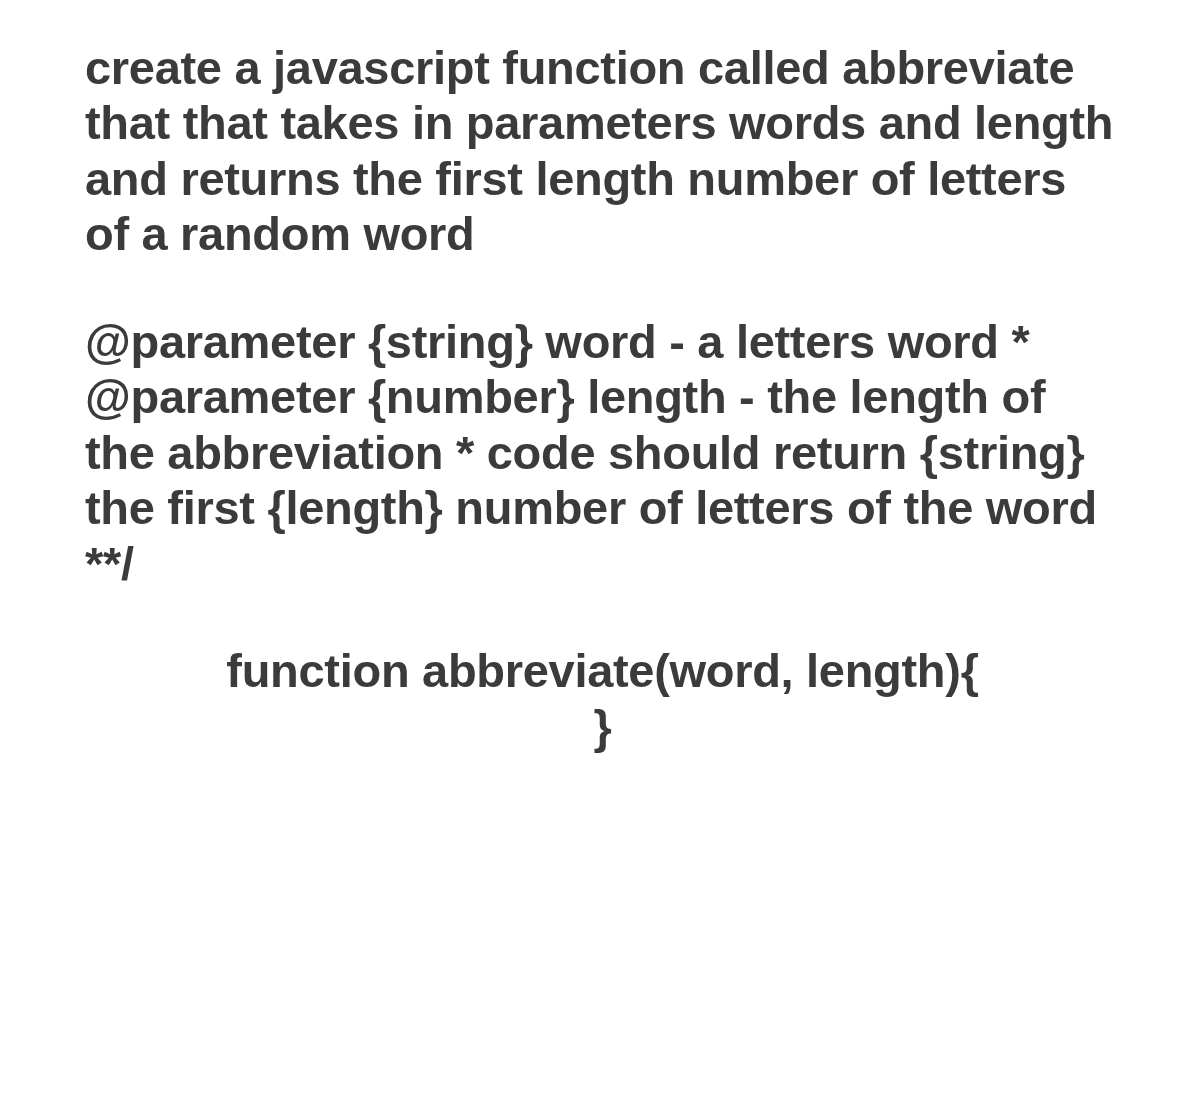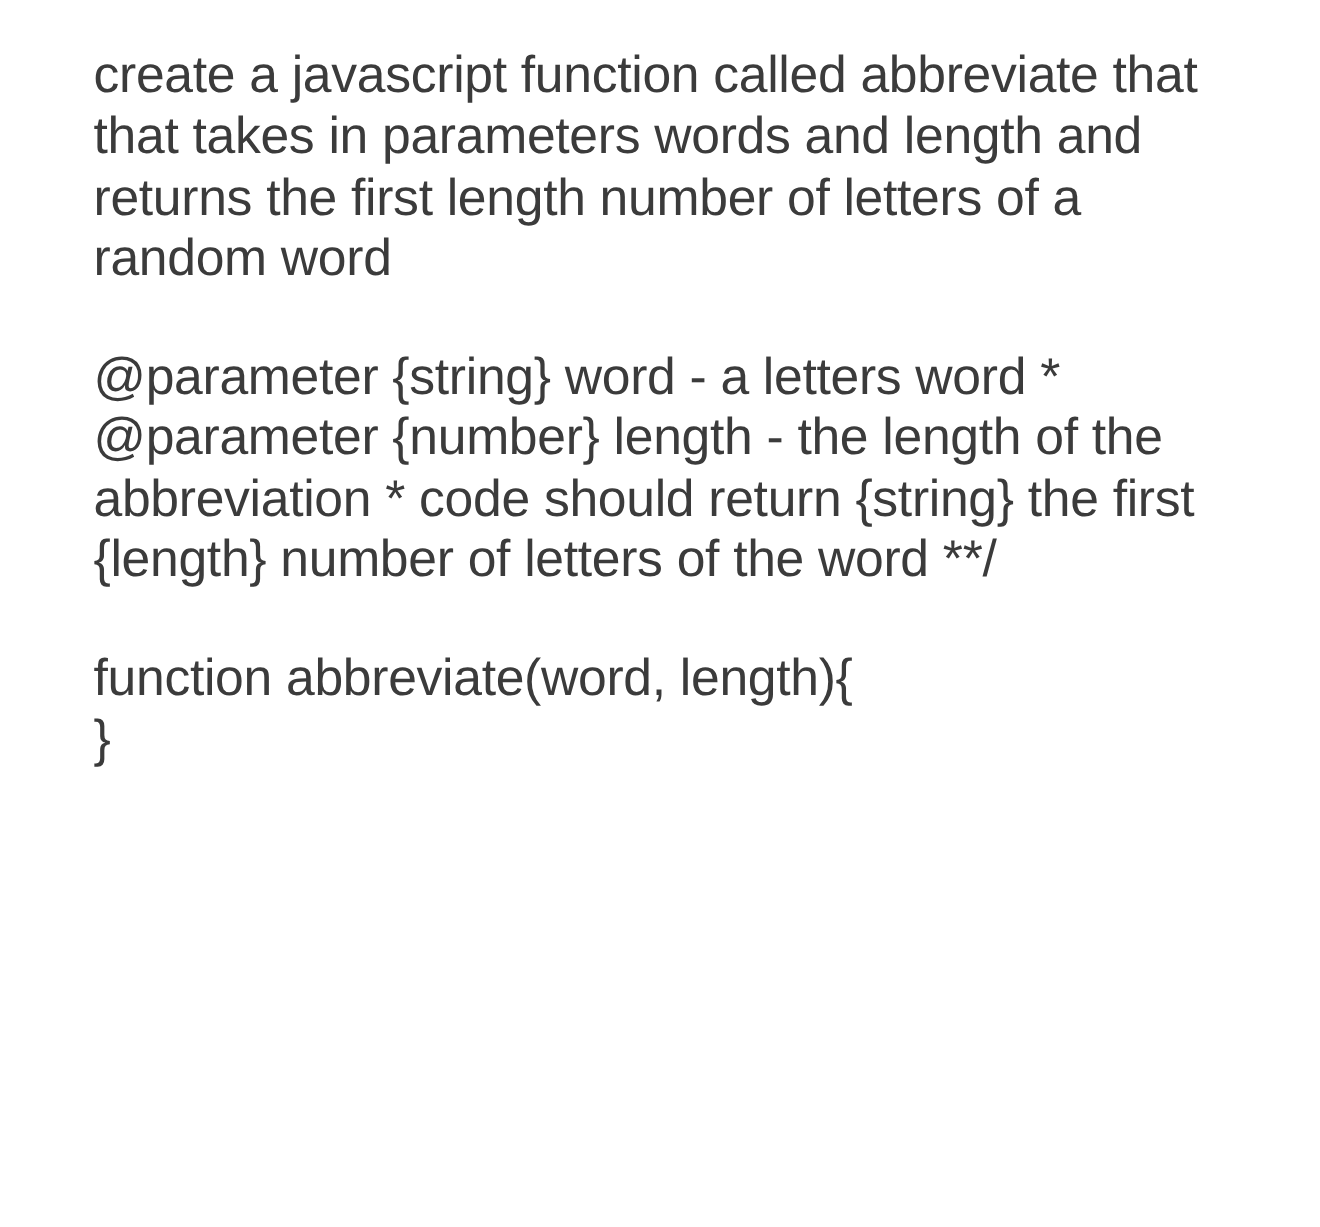--- a/index.html
+++ b/index.html
@@ -12,25 +12,26 @@
       height: 1115px;
       background: #ffffff;
       font-family: Arial, Helvetica, sans-serif;
       padding: 40px 80px 40px 85px;
       color: #3b3b3b;
     }
     .content {
       font-size: 47px;
       line-height: 1.18;
       letter-spacing: -0.3px;
+      font-weight: bold;
     }
     .para {
       margin-bottom: 52px;
     }
-    .para:last-child { margin-bottom: 0; }
+    .para:last-child { margin-bottom: 0; text-align: center; }
     .code-block .line {
       display: block;
     }
     .code-block .spacer {
       height: 52px;
     }
   </style>
 </head>
 <body>
 

